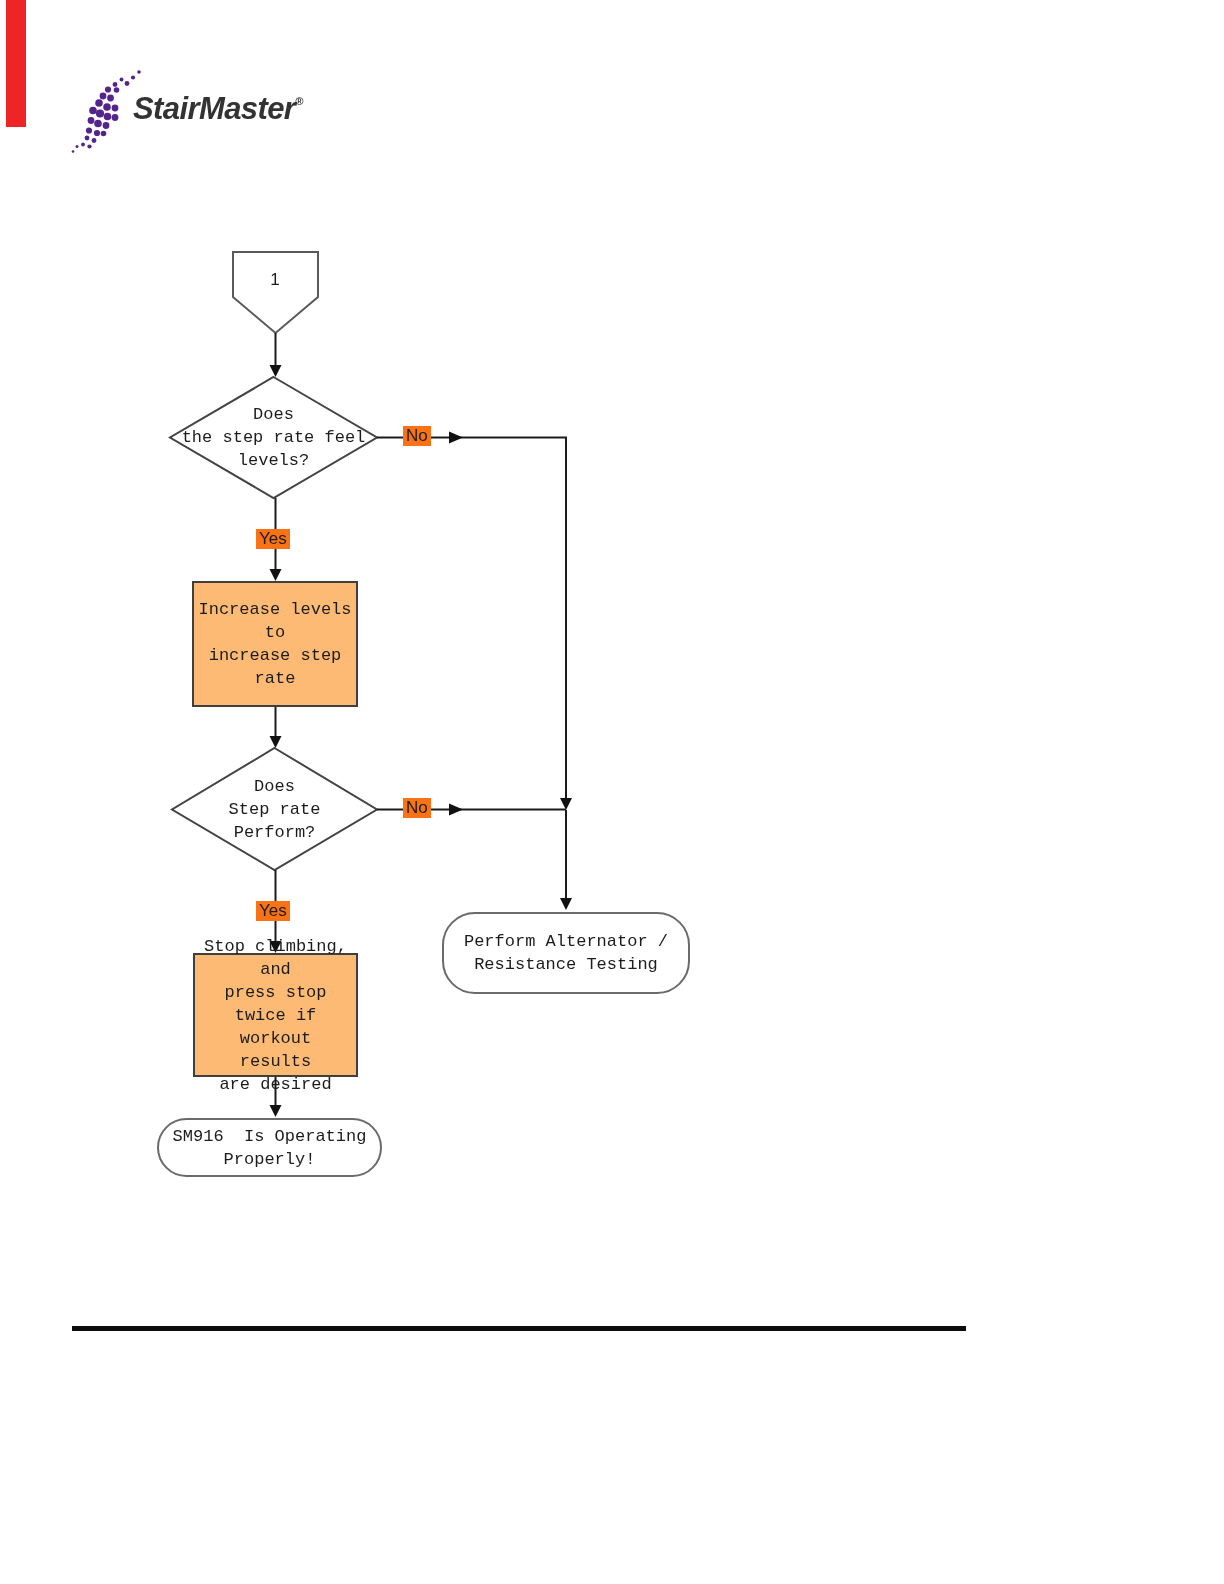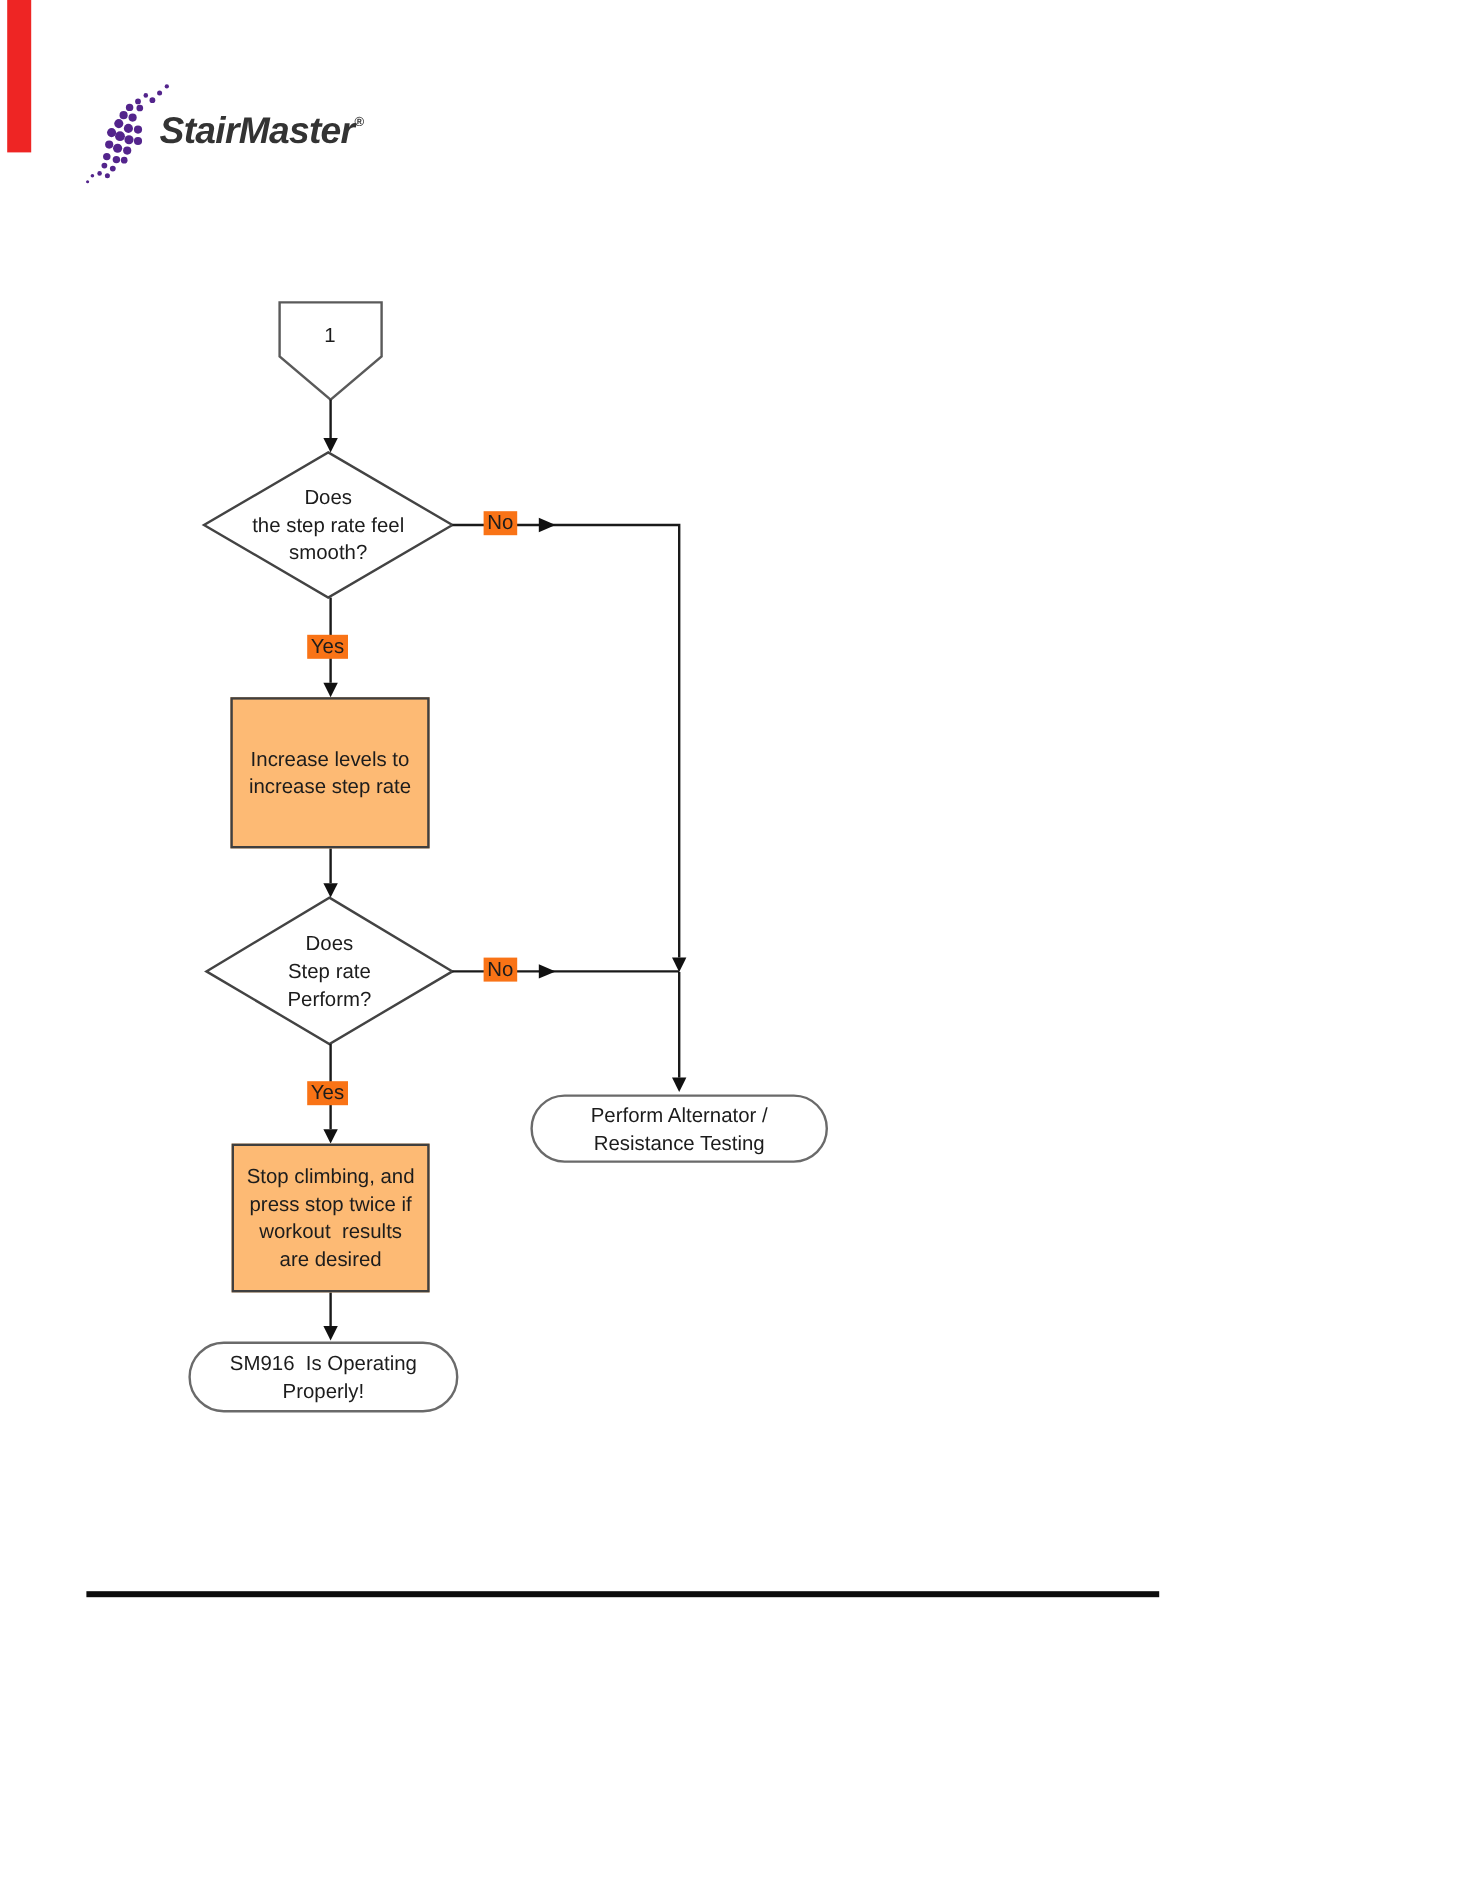--- a/index.html
+++ b/index.html
@@ -13,39 +13,39 @@
   
   .logo-dots{left:65px;top:62px;width:86px;height:96px;}
   .wordmark{
     left:133px;top:91px;font-style:italic;font-weight:bold;font-size:31px;
     letter-spacing:-0.6px;white-space:nowrap;
   }
   .regmark{font-size:11px;font-style:italic;font-weight:bold;vertical-align:14px;letter-spacing:0;}
   
   .flow-svg{left:0;top:0;width:1224px;height:1584px;}
   
-  .shape-text{display:flex;flex-direction:column;justify-content:center;align-items:center;text-align:center;}
+  .shape-text{display:flex;flex-direction:column;justify-content:center;align-items:center;text-align:center;font-family:Liberation Mono, monospace;}
   .shape-text div{font-size:17px;line-height:23px;white-space:pre-wrap;}
   
   .connector-label{left:235px;top:270px;width:80px;text-align:center;font-size:17px;}
   .d1-text{left:170px;top:403px;width:207px;height:69px;}
   .d2-text{left:172px;top:775px;width:205px;height:69px;}
   
   .branch-label{font-size:17px;background:#f97316;padding:0 3px;white-space:nowrap;}
   .no1{left:403px;top:426px;}
   .yes1{left:256px;top:529px;}
   .no2{left:403px;top:798px;}
   .yes2{left:256px;top:901px;}
   
   .proc{background:#fdba74;border:2px solid #3f3f3f;box-sizing:border-box;}
   .proc1{left:192px;top:581px;width:166px;height:126px;}
   .proc2{left:193px;top:953px;width:165px;height:124px;}
   
   .term{background:#ffffff;border:2px solid #6a6a6a;box-sizing:border-box;}
-  .term1{left:442px;top:912px;width:248px;height:57px;border-radius:33px;}
+  .term1{left:442px;top:912px;width:248px;height:82px;border-radius:33px;}
   .term2{left:157px;top:1118px;width:225px;height:59px;border-radius:32px;}
   
   .bottom-rule{left:72px;top:1326px;width:894px;height:5px;background:#0d0d0d;}
   svg .shape{fill:#ffffff;stroke:#434343;stroke-width:2;}
   svg .pent{stroke:#5a5a5a;}
   svg .flowline{stroke:#1a1a1a;stroke-width:2;fill:none;}
   svg .arrow{fill:#111111;stroke:none;}
 </style>
 </head>
 <body>
@@ -119,21 +119,21 @@
 
   <line class="flowline" x1="275.5" y1="1077" x2="275.5" y2="1105"></line>
   <polygon class="arrow" points="269.5,1105 281.5,1105 275.5,1117"></polygon>
 </svg>
 
 <div class="abs connector-label">1</div>
 
 <div class="abs shape-text d1-text">
   <div>Does</div>
   <div>the step rate feel</div>
-  <div>smooth?</div>
+  <div>levels?</div>
 </div>
 
 <span class="abs branch-label no1">No</span>
 <span class="abs branch-label yes1">Yes</span>
 
 <div class="abs shape-text proc proc1">
   <div>Increase levels to</div>
   <div>increase step rate</div>
 </div>
 

